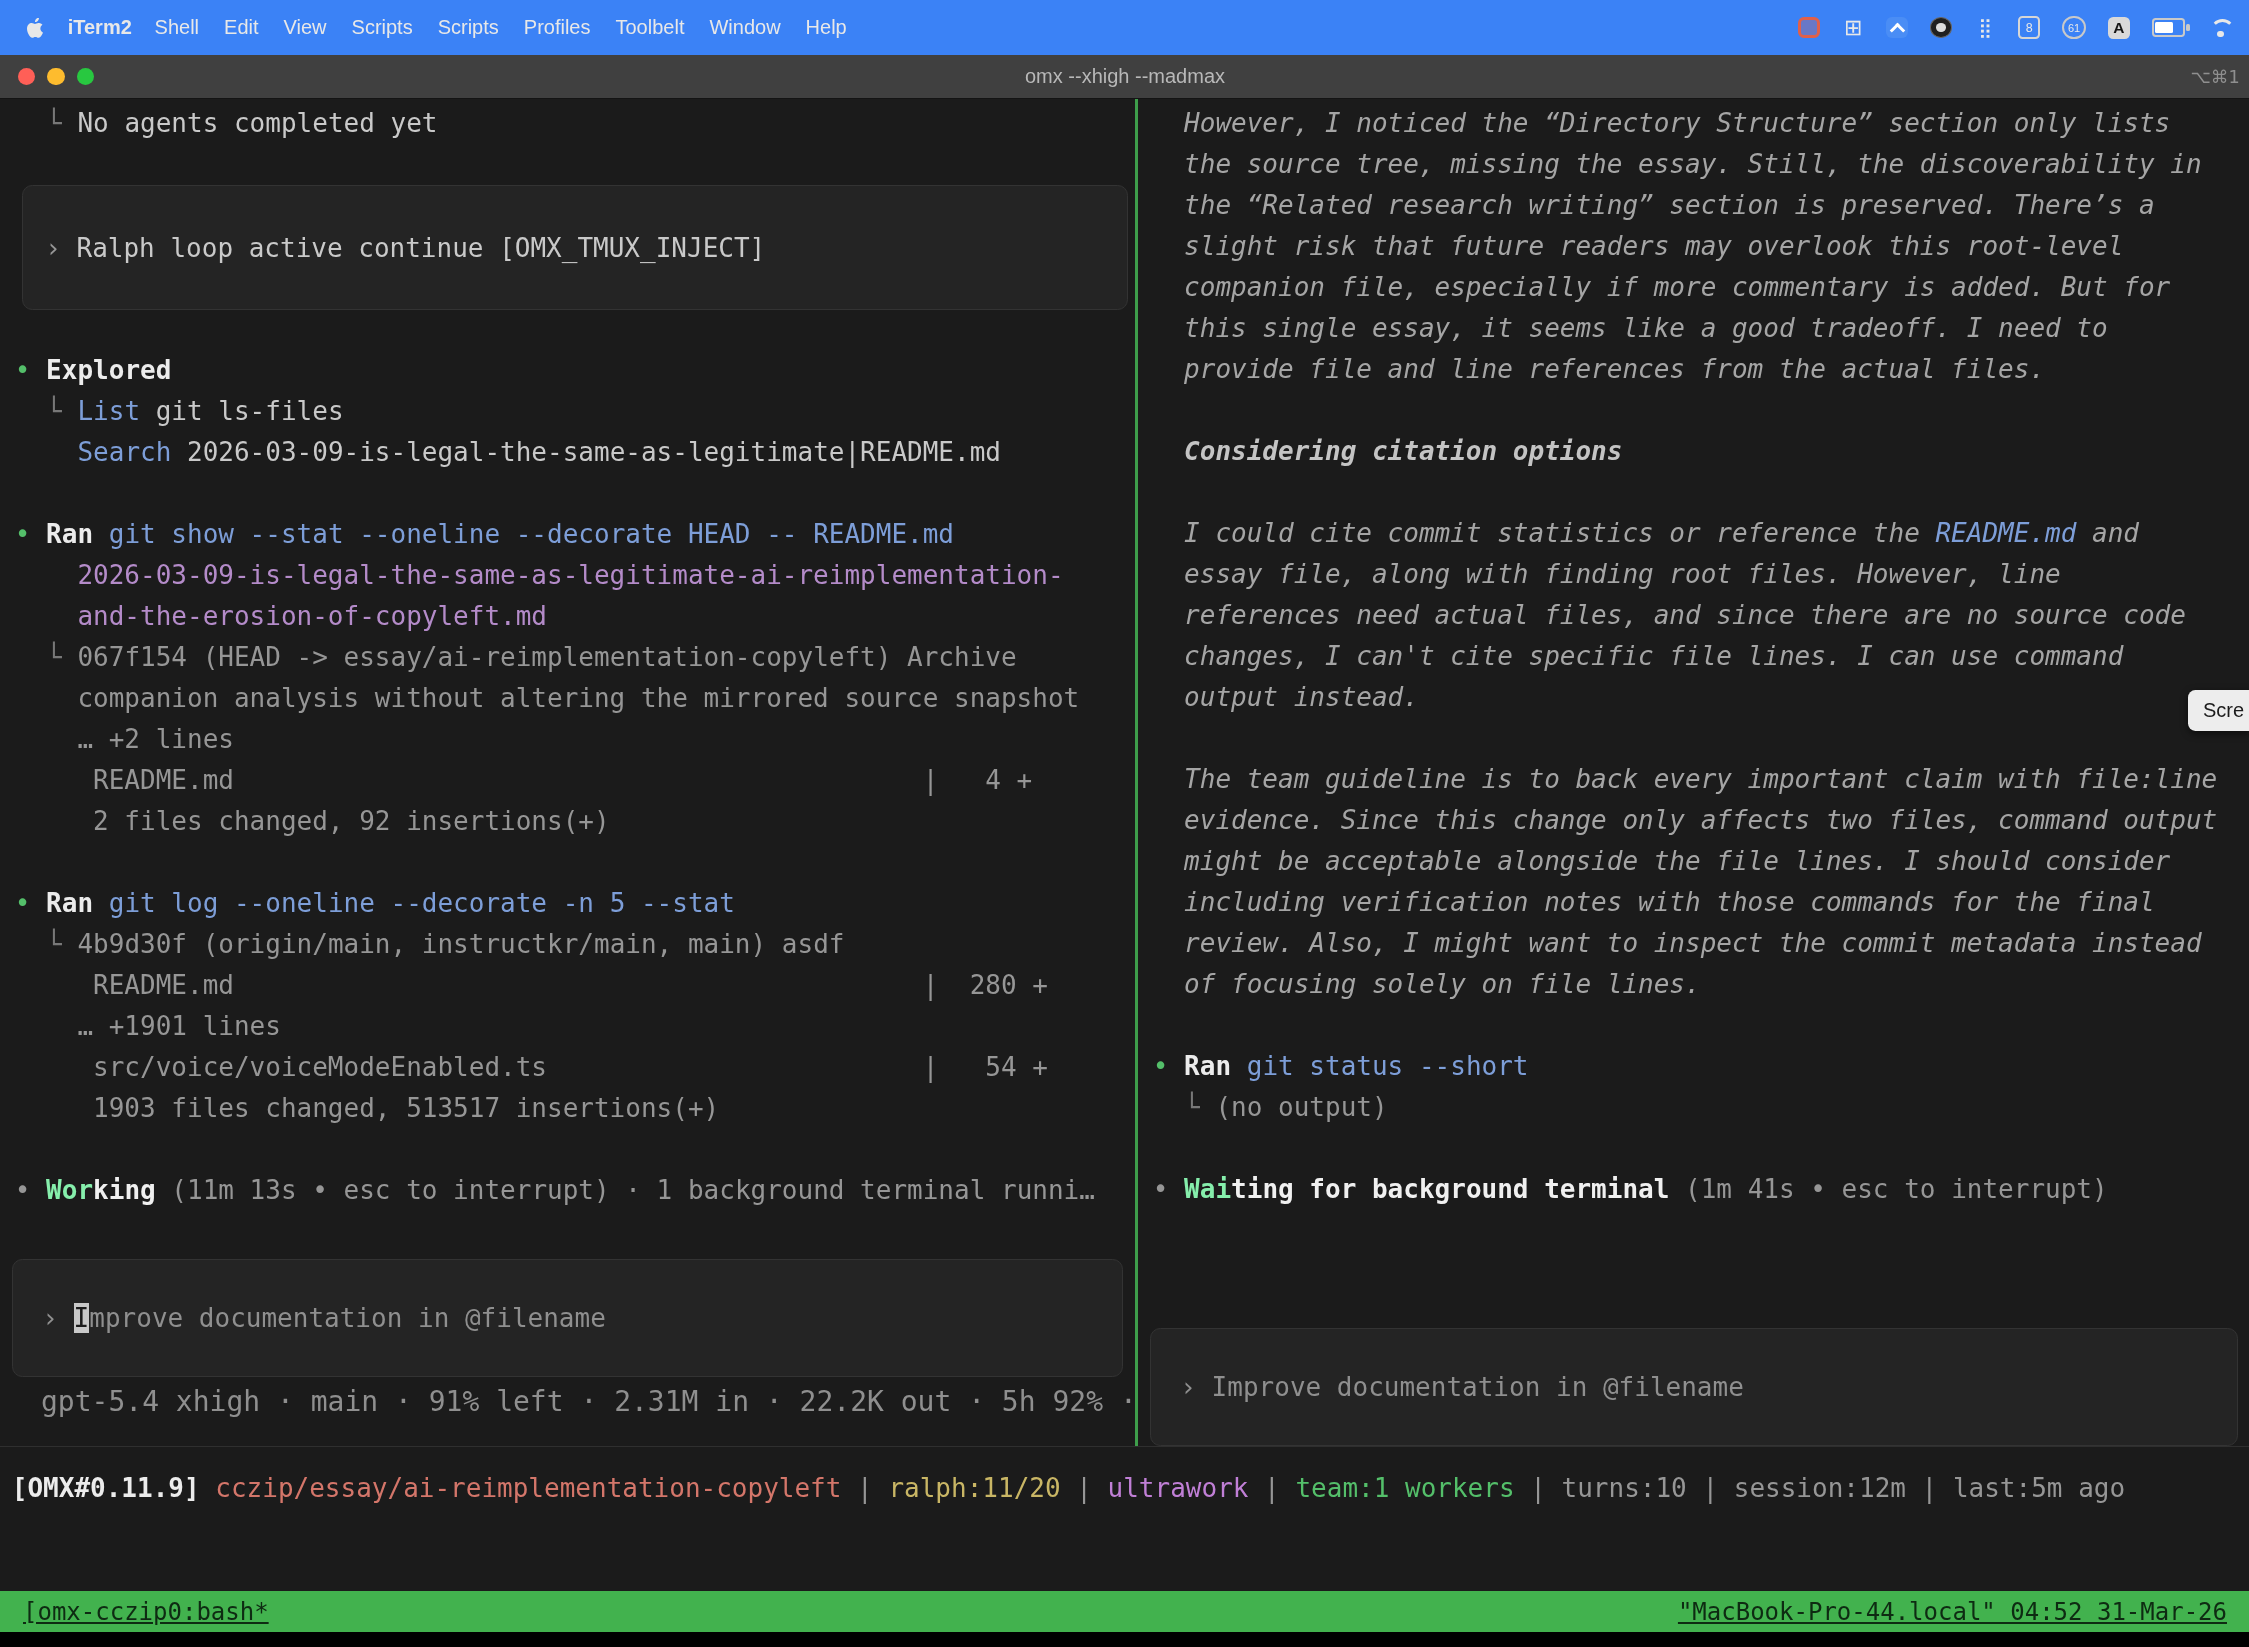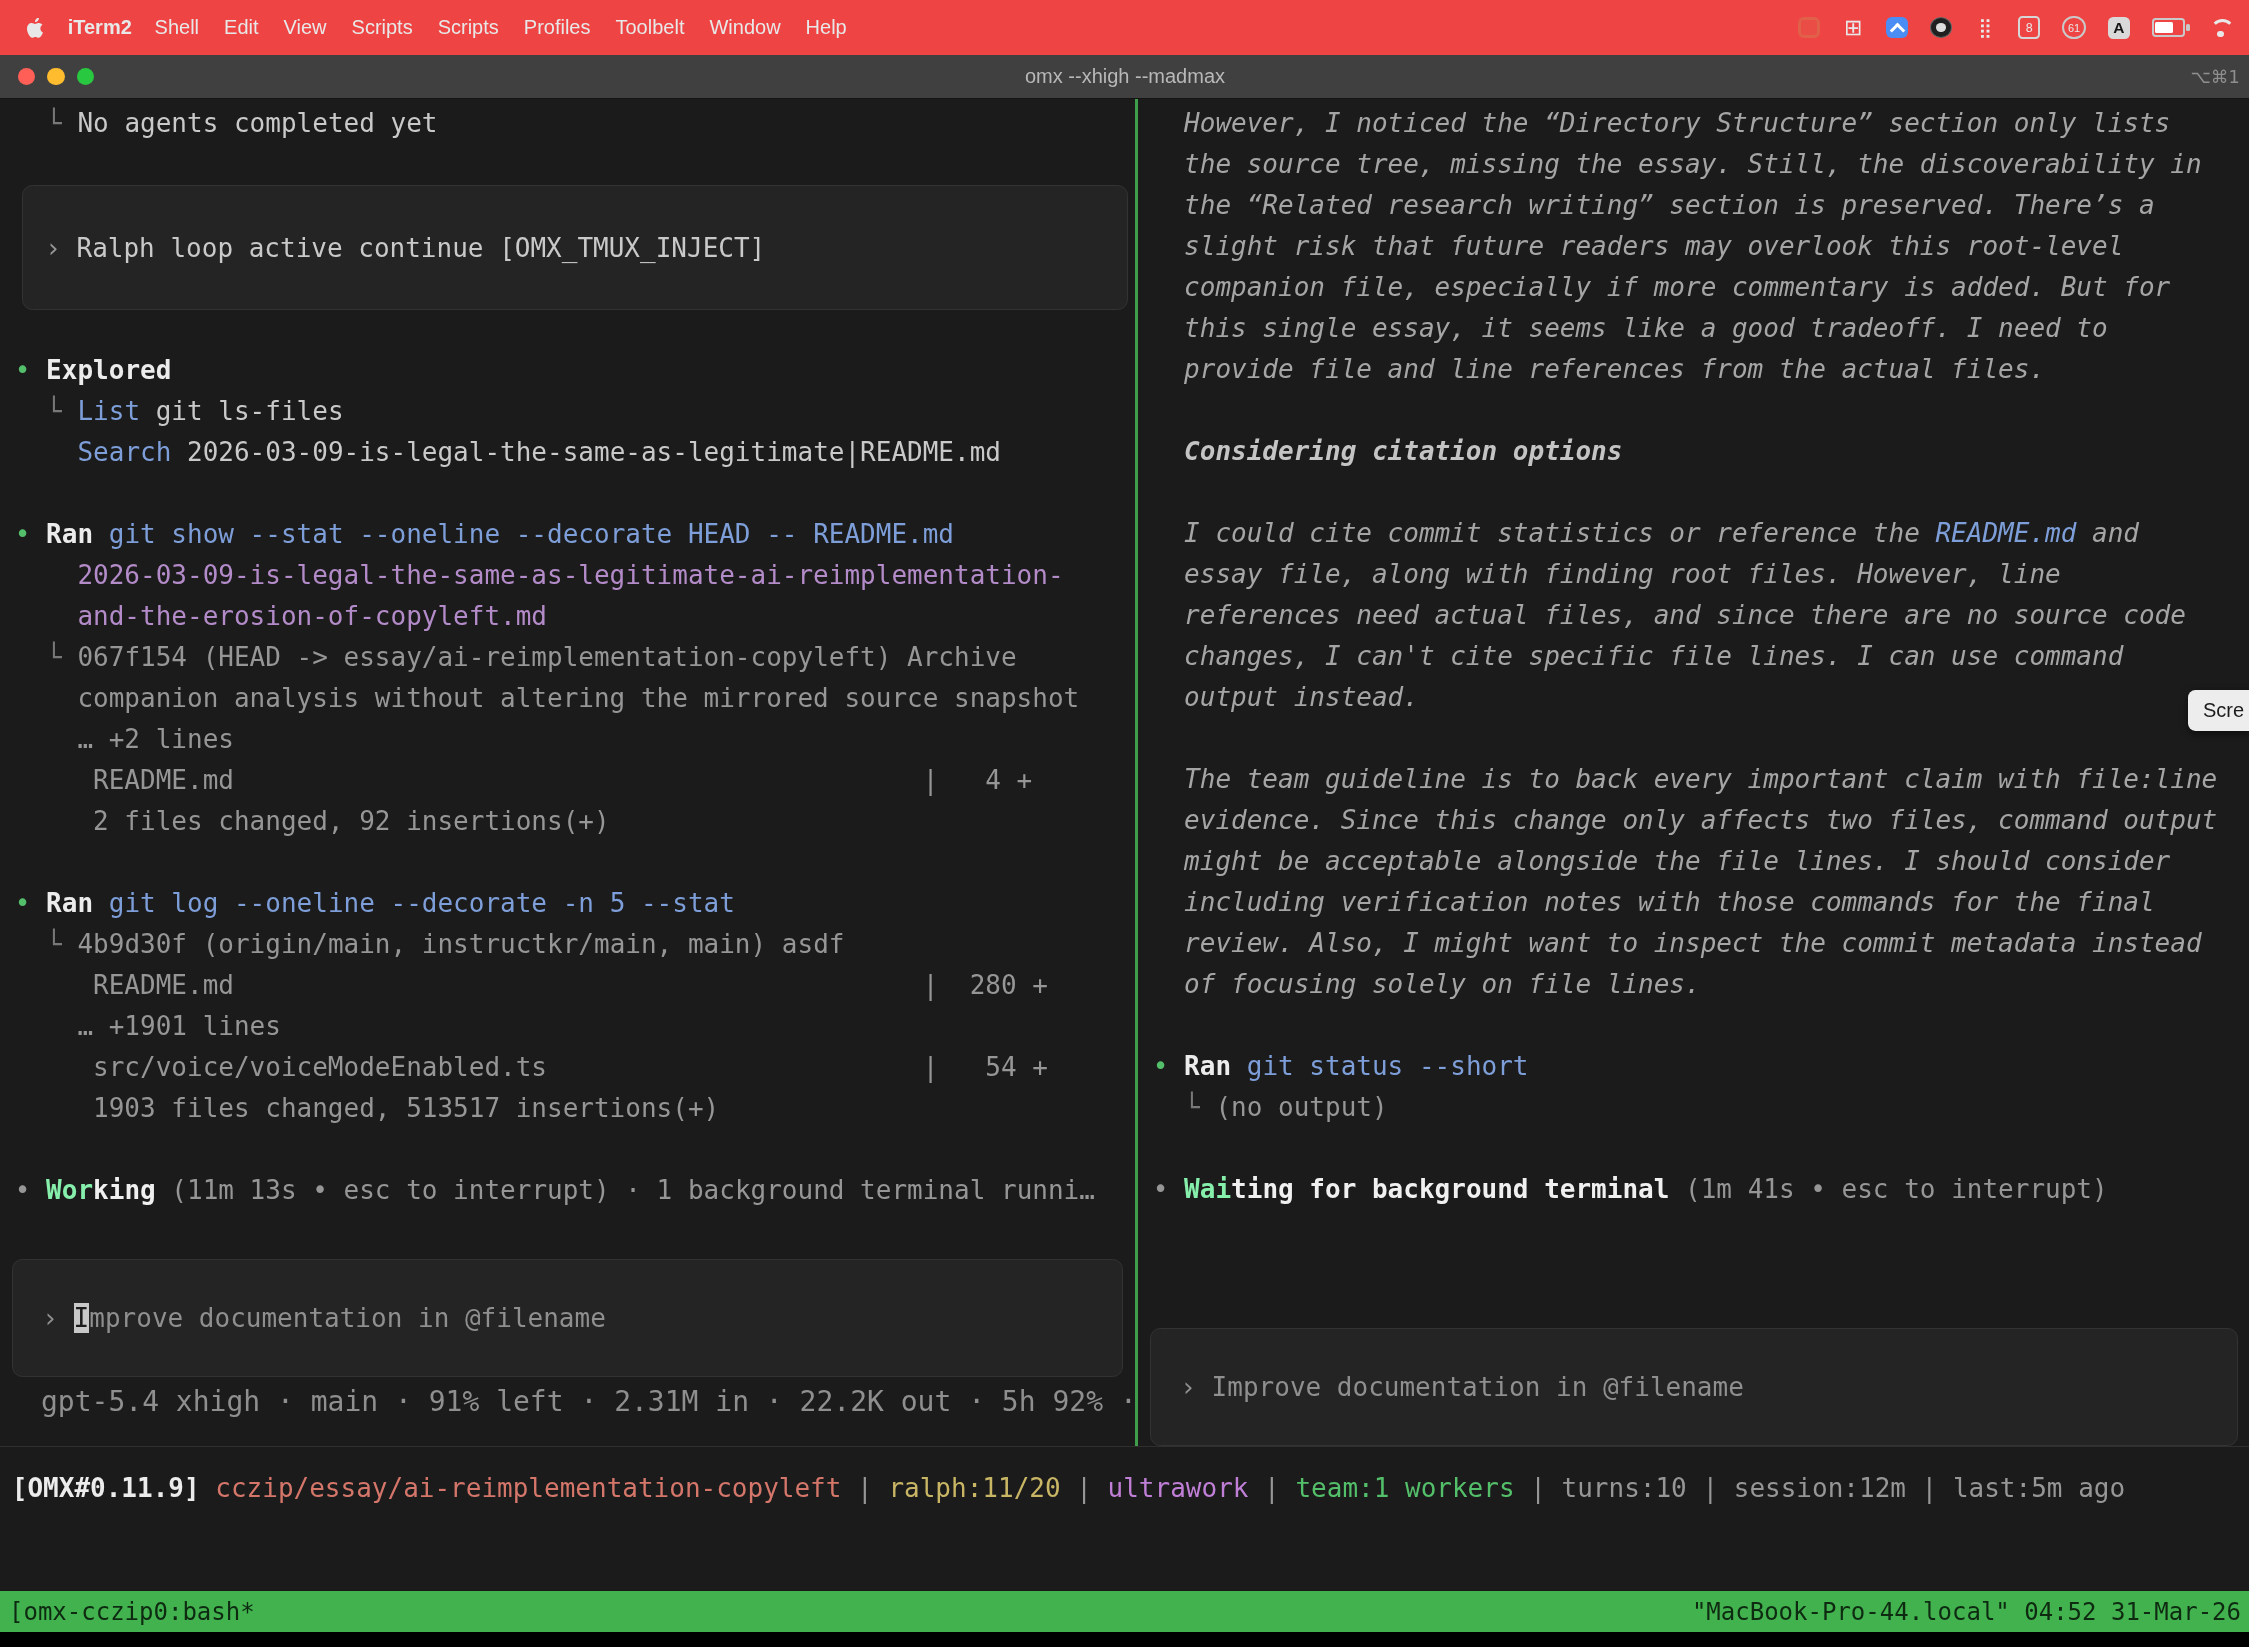--- a/index.html
+++ b/index.html
@@ -1,19 +1,19 @@
 <!DOCTYPE html>
 <html style="--bg: #1b1b1b; --panel: #242424; --fg: #c9c9c9; --dim: #969696; --dimmer: #787878; --bold: #ececec; --blue: #7d9ed8; --magenta: #b48bc9; --green: #54bf6a; --yellow: #c9b665; --red: #d4766a; --purple: #c07fd6; --italic: #a5a5a5; --tmux_bg: #42b24e; --tmux_fg: #0e2b12; --divider: #3e9e4b; --cursor_bg: #c8c8c8;font-size:11.8px"><head>
 <meta charset="utf-8">
 <style>
   html,body{margin:0;padding:0;background:#000;}
   .screen{width:2250px;height:1648px;display:flex;flex-direction:column;background:#000;overflow:hidden;position:relative;}
 
   
-  .menubar{height:55px;background:#ef4444;display:flex;align-items:center;padding:0 11.8px;color:#e8e8e8;
+  .menubar{height:55px;background:#3b82f6;display:flex;align-items:center;padding:0 11.8px;color:#e8e8e8;
            font-family:"Liberation Sans",sans-serif;font-size:20px;flex:none;}
   .apple{display:inline-flex;align-items:center;justify-content:center;padding:0 14.8px;}
   .mb-app{font-weight:700;padding:0 10.3px;}
   .mb-menus{display:flex;}
   .mb-item{padding:0 12.5px;white-space:nowrap;}
   .mb-right{margin-left:auto;display:flex;align-items:center;gap:22px;padding-right:5.9px;}
   .mb-icon{display:inline-flex;align-items:center;justify-content:center;height:25px;min-width:22px;color:#e8e8e8;}
   .recording-indicator{width:20.7px;height:20.7px;border:3px solid #e0604a;border-radius:5.9px;background:rgba(224,96,74,.28);box-sizing:border-box;}
   .grid-icon{font-size:22px;}
   .raycast-icon{width:20.7px;height:20.7px;border-radius:5.9px;background:#4a8df5;position:relative;}
@@ -78,21 +78,21 @@
            font-size:20px;padding:8.9px 5.9px 8.9px 14.8px;border-radius:7.4px 0 0 7.4px;box-shadow:0 2.2px 7.4px rgba(0,0,0,.5);z-index:5;}
 
   
   .omx{height:83px;flex:none;padding:20.7px 0 0 11.8px;font-family:"DejaVu Sans Mono",monospace;font-size:26px;
        line-height:41px;white-space:pre;overflow:hidden;background:var(--bg,#1b1b1b);}
   .spacer{flex:1;background:var(--bg,#1b1b1b);}
 
   
   .tmuxbar{height:41px;flex:none;background:var(--tmux_bg,#42b24e);color:var(--tmux_fg,#0e2b12);
            font-family:"DejaVu Sans Mono",monospace;font-size:24px;display:flex;align-items:center;
-           justify-content:space-between;padding:0 9px;white-space:pre;}
+           justify-content:space-between;padding:0 23px;white-space:pre;text-decoration:underline;}
   .bottomgap{height:16px;flex:none;background:#000;}
 </style>
 </head>
 <body>
 
 <div class="screen">
 
   <div class="menubar">
     <span class="apple">
       <svg width="16" height="20" viewBox="0 0 814 1000">

